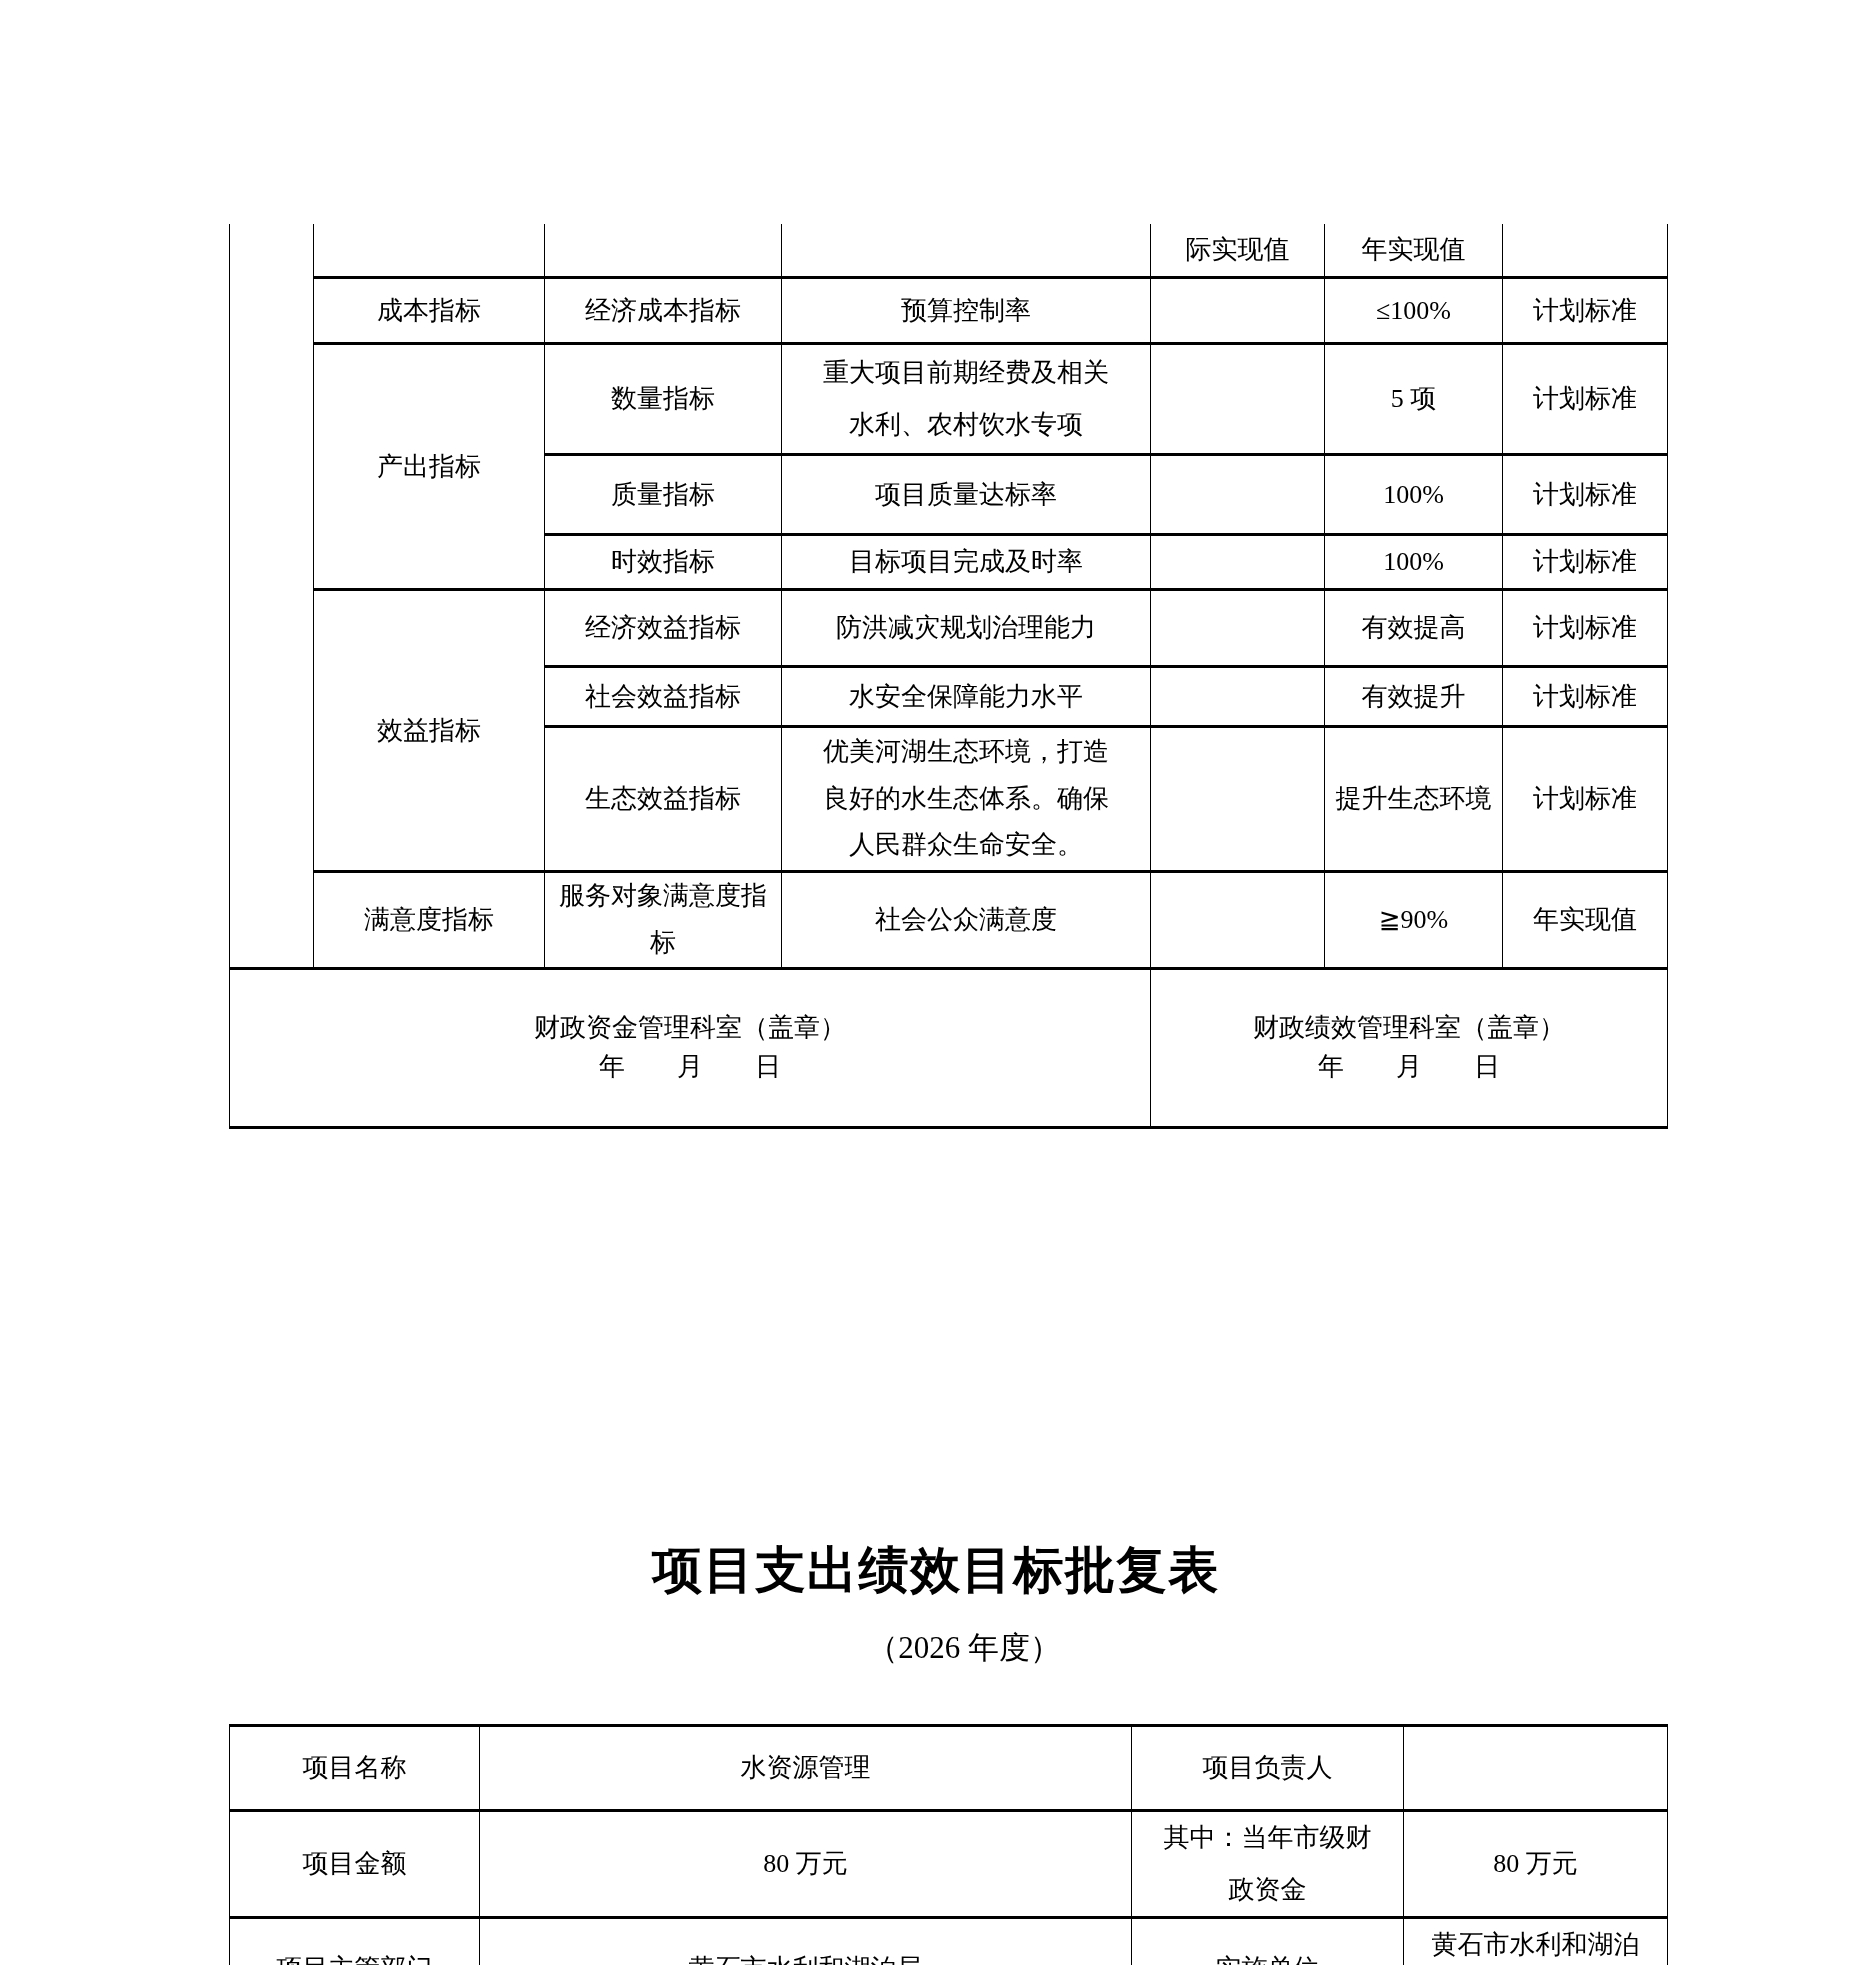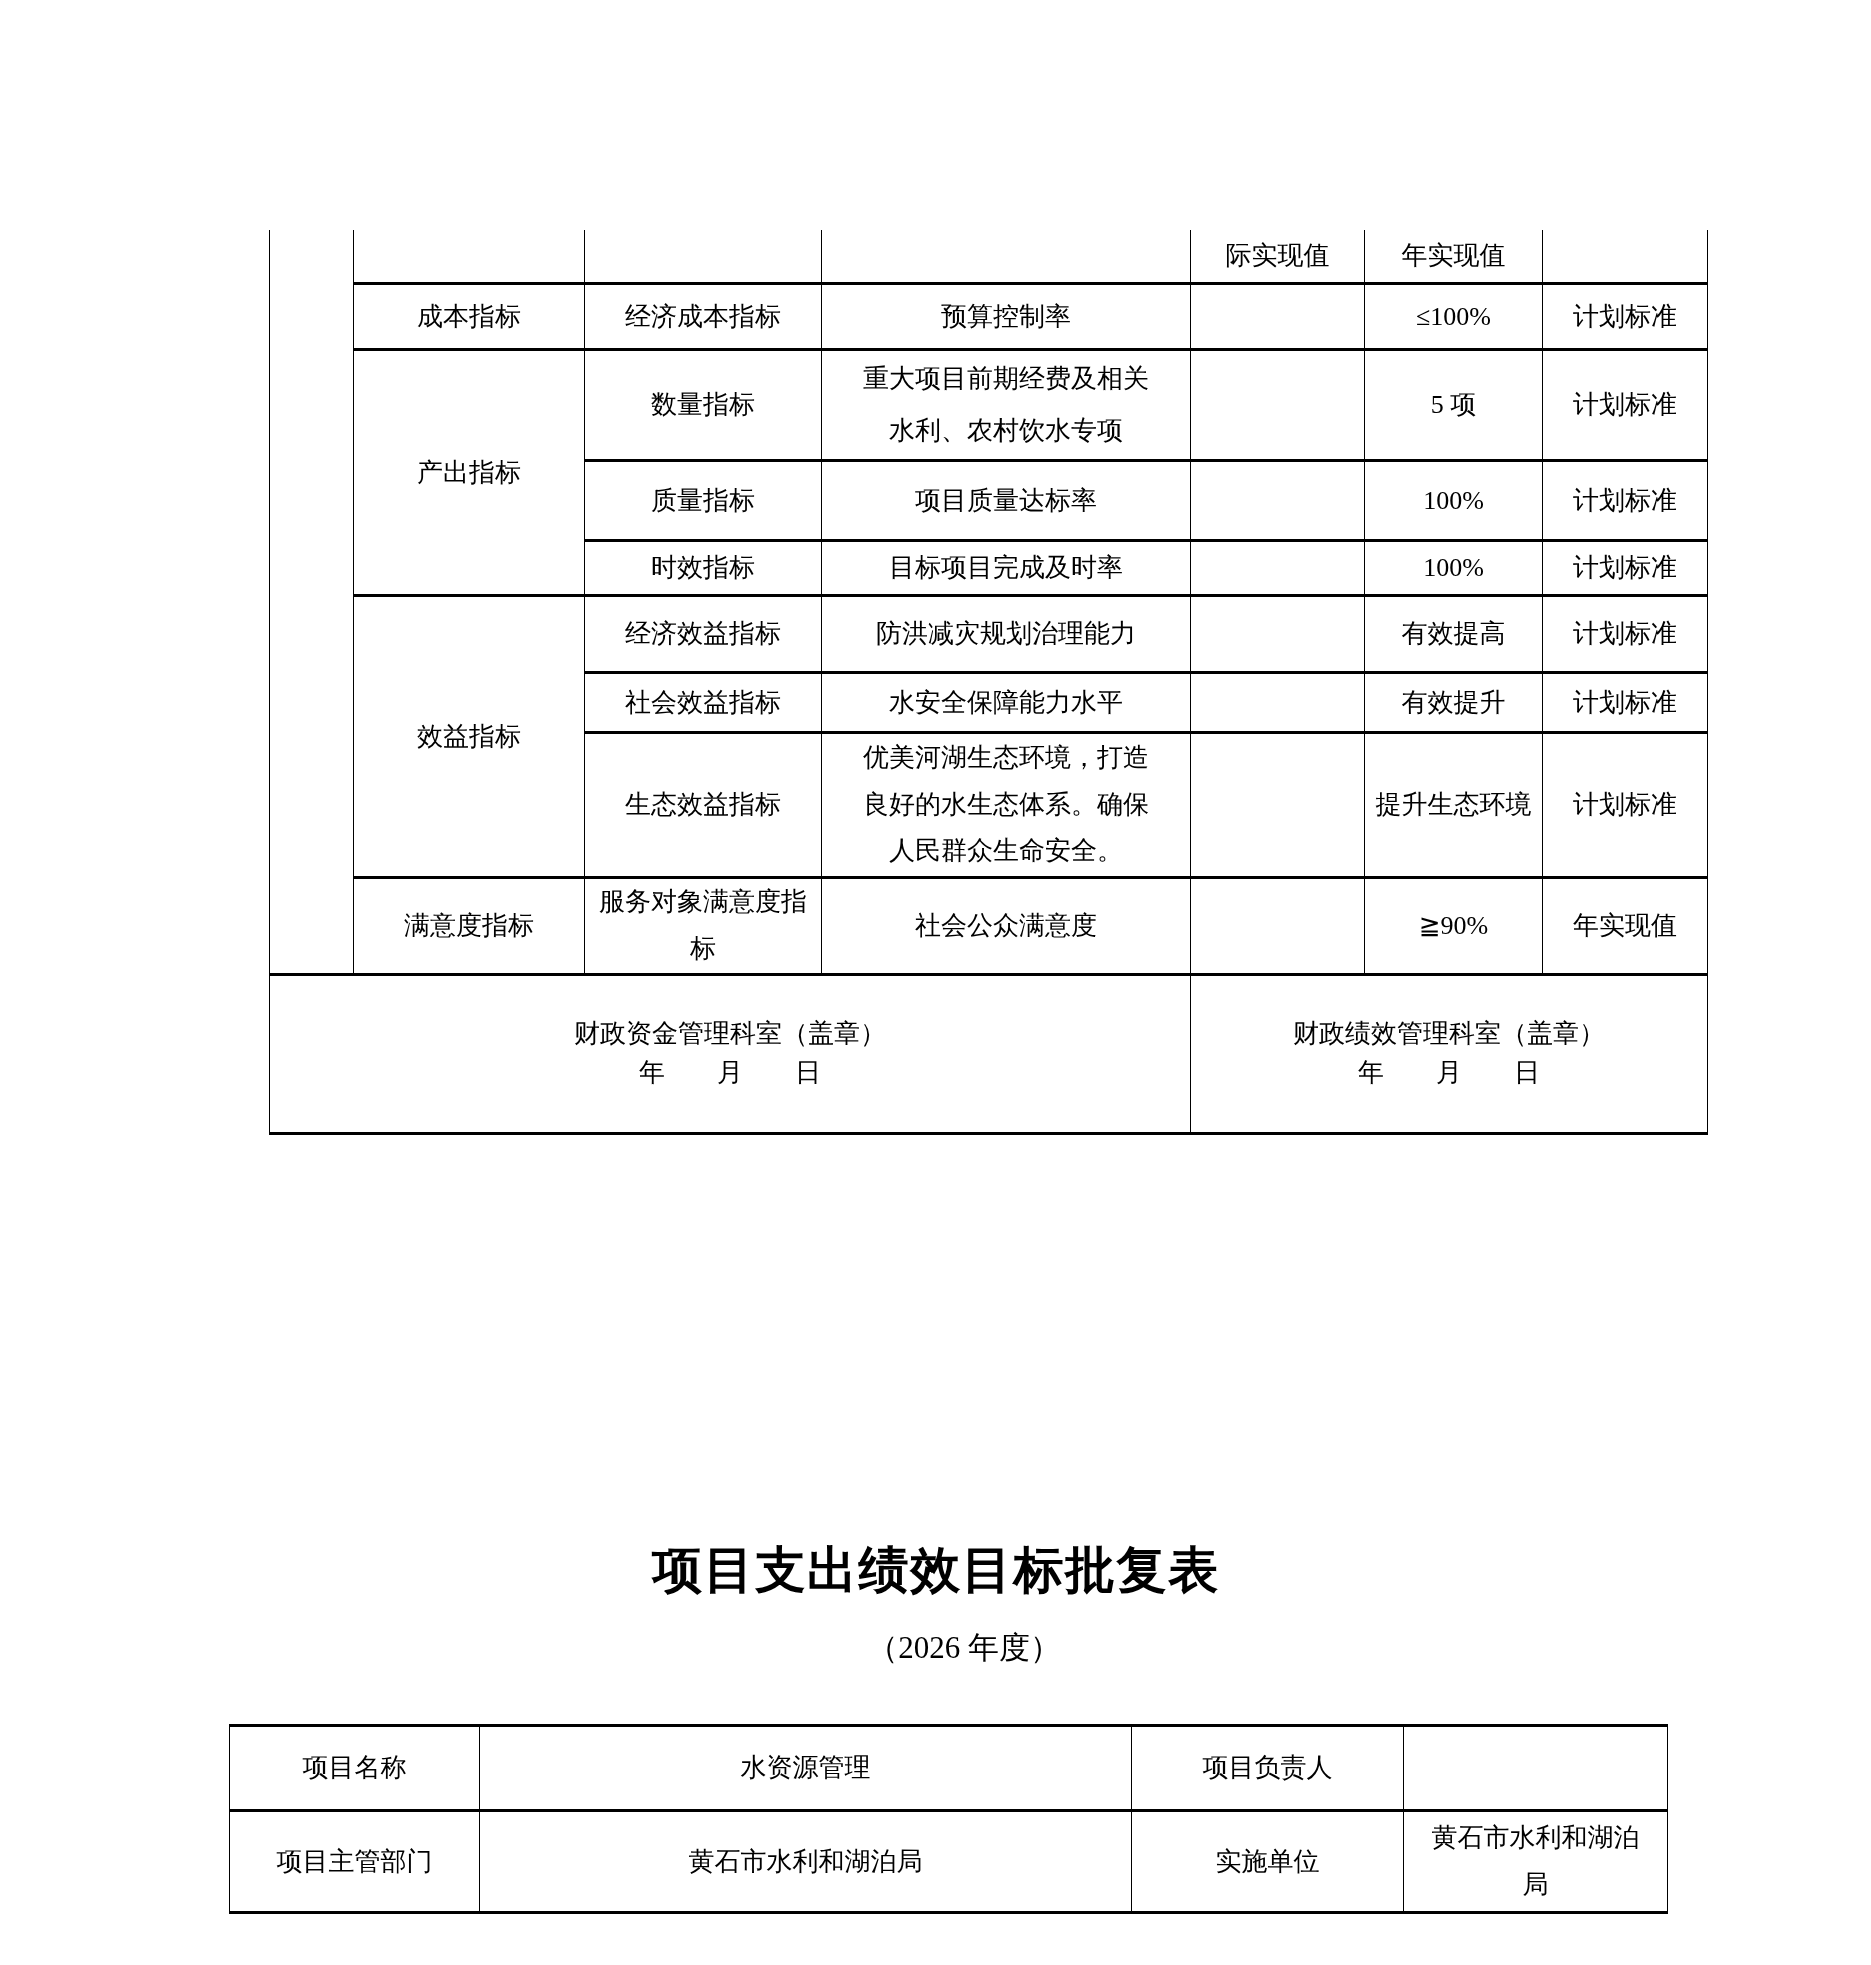--- a/index.html
+++ b/index.html
@@ -18,21 +18,21 @@
     border-bottom-width:3.1px;
     text-align:center;
     vertical-align:middle;
     font-size:26px;
     line-height:2.0;
     padding:0 9.4px;
     word-break:break-all;
     overflow:hidden;
   }
   
-  .t1-wrap{position:absolute;left:229px;top:230px;margin-left:40px;}
+  .t1-wrap{position:absolute;left:229px;top:224px;}
   .t1 .r0 td{border-top:0;}
   .t1 .c0{padding:0;}
   .p-wide{padding:0 31px;}
   .lh-s{line-height:1.8;}
   .sign-cell{padding:0;}
   .sign-cell .line{line-height:1.0;margin:13.4px 0;}
   
   .doc-title{
     position:absolute;left:0;top:1538px;width:100%;
     text-align:center;font-size:50px;font-weight:bold;
@@ -159,20 +159,26 @@
           <col style="width:272px">
           <col style="width:264px">
       </colgroup>
       <tbody>
           <tr class="r1" style="height:85px">
         <td>项目名称</td>
         <td>水资源管理</td>
         <td>项目负责人</td>
         <td></td>
       </tr>
+      <tr style="height:107px">
+        <td>项目金额</td>
+        <td>80 万元</td>
+        <td class="subcol">其中：当年市级财政资金</td>
+        <td>80 万元</td>
+      </tr>
       <tr style="height:102px">
         <td>项目主管部门</td>
         <td>黄石市水利和湖泊局</td>
         <td>实施单位</td>
         <td class="impl-unit lh-s">黄石市水利和湖泊局</td>
       </tr>
 
     </tbody>
       </table>
 

